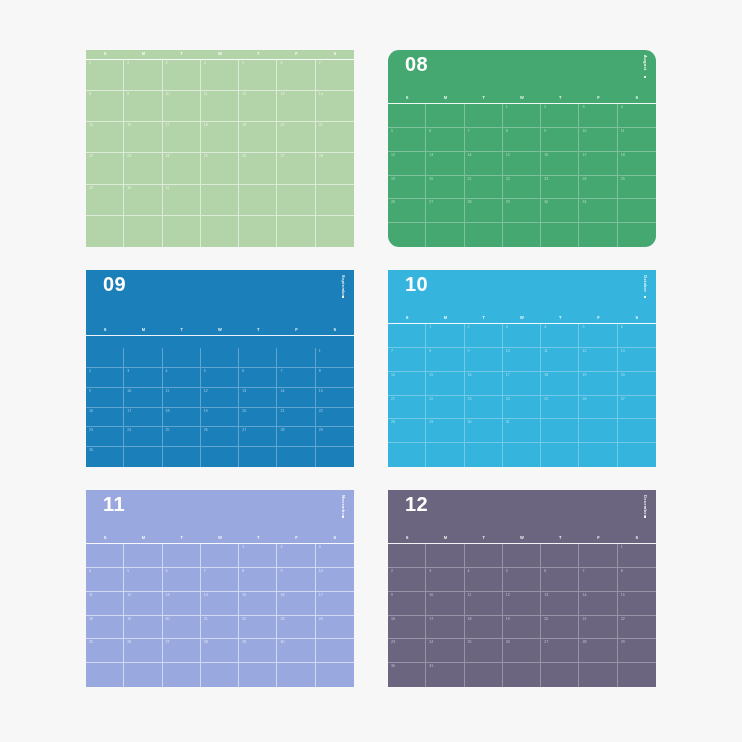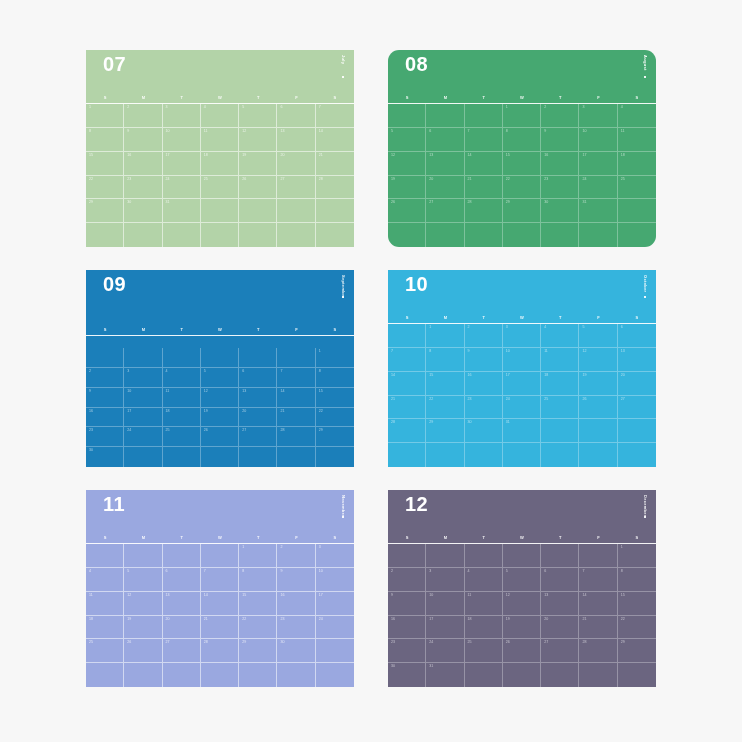--- a/index.html
+++ b/index.html
@@ -127,25 +127,20 @@
   .panel-light .date-cell:nth-child(7n) { border-right: none; }
   .panel-light .date-number {
     color: rgba(255,255,255,0.72);
   }
 </style>
 </head>
 <body style="background: rgb(247, 247, 247);">
 
 <div id="calendar-grid">
     <div class="month-panel panel-light" style="background: rgb(179, 211, 168);">
-      <div class="panel-header">
-        <div class="month-number">07</div>
-        <div class="month-name-vertical">July</div>
-        <div class="month-name-dot"></div>
-      </div>
       <div class="weekday-row">
         <div class="weekday-cell">S</div>
         <div class="weekday-cell">M</div>
         <div class="weekday-cell">T</div>
         <div class="weekday-cell">W</div>
         <div class="weekday-cell">T</div>
         <div class="weekday-cell">F</div>
         <div class="weekday-cell">S</div>
       </div>
       <div class="date-grid">

